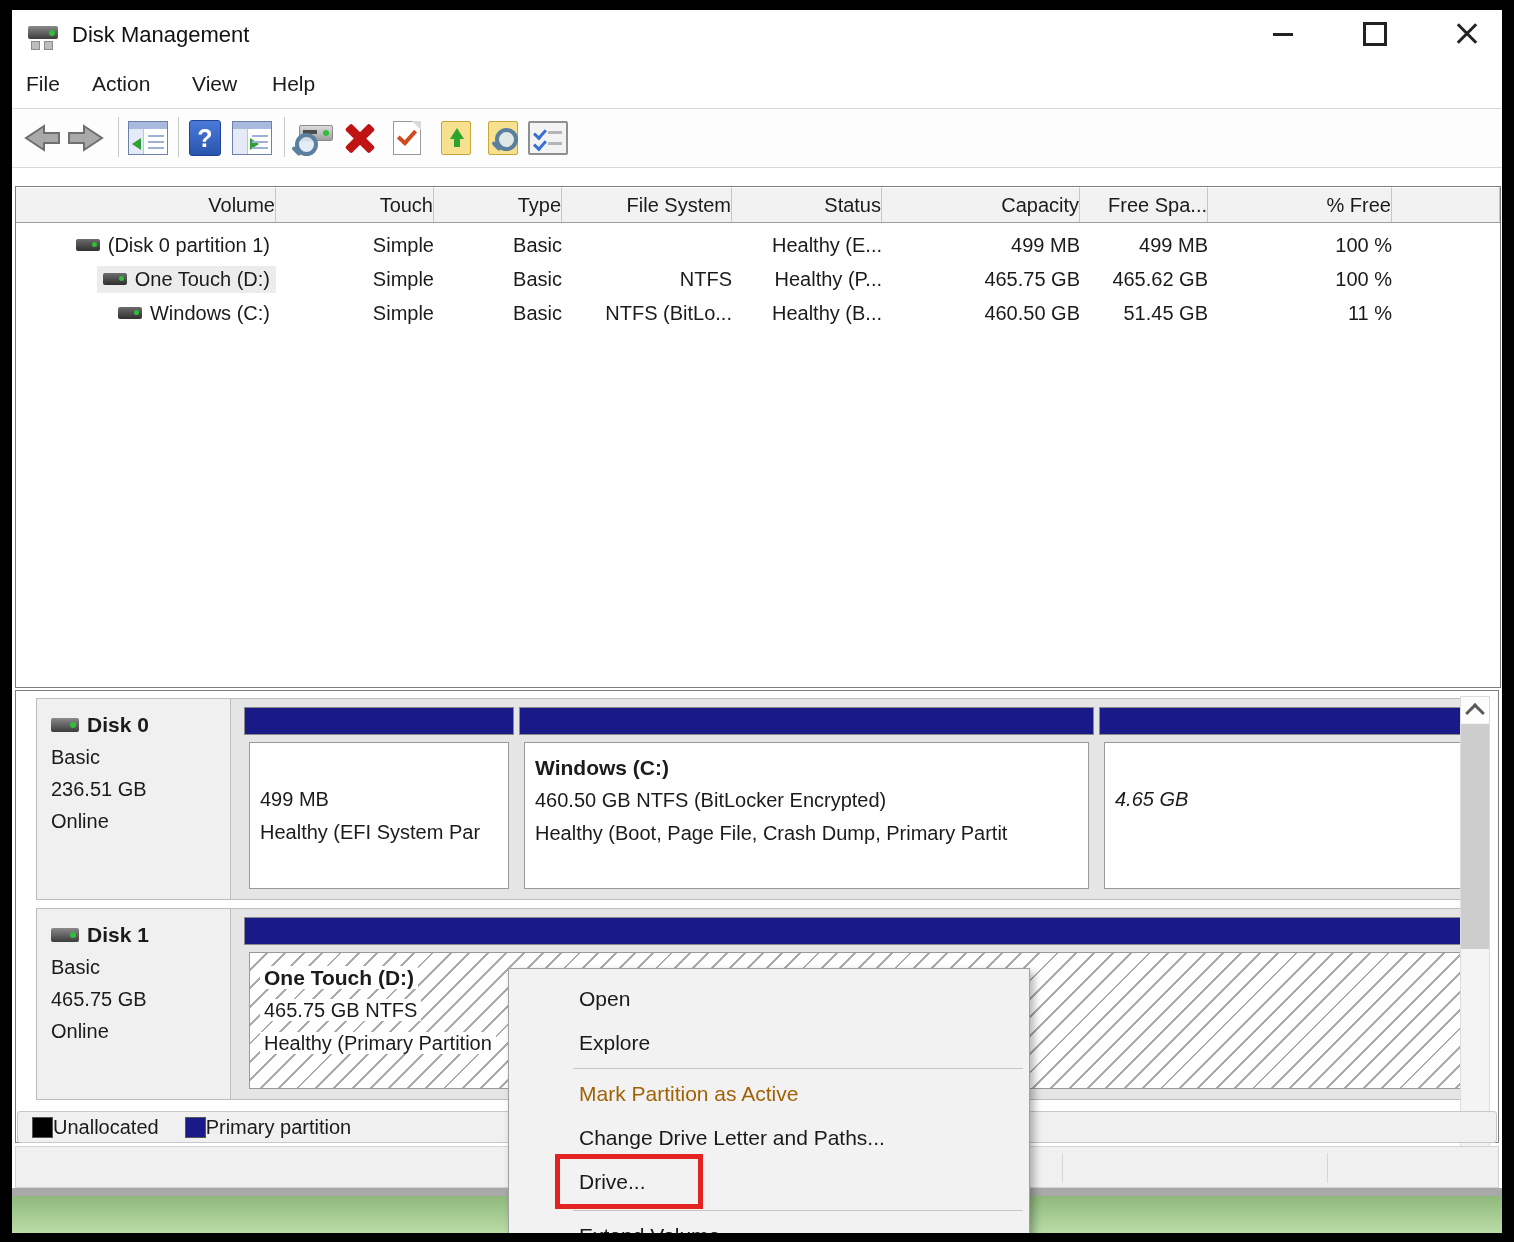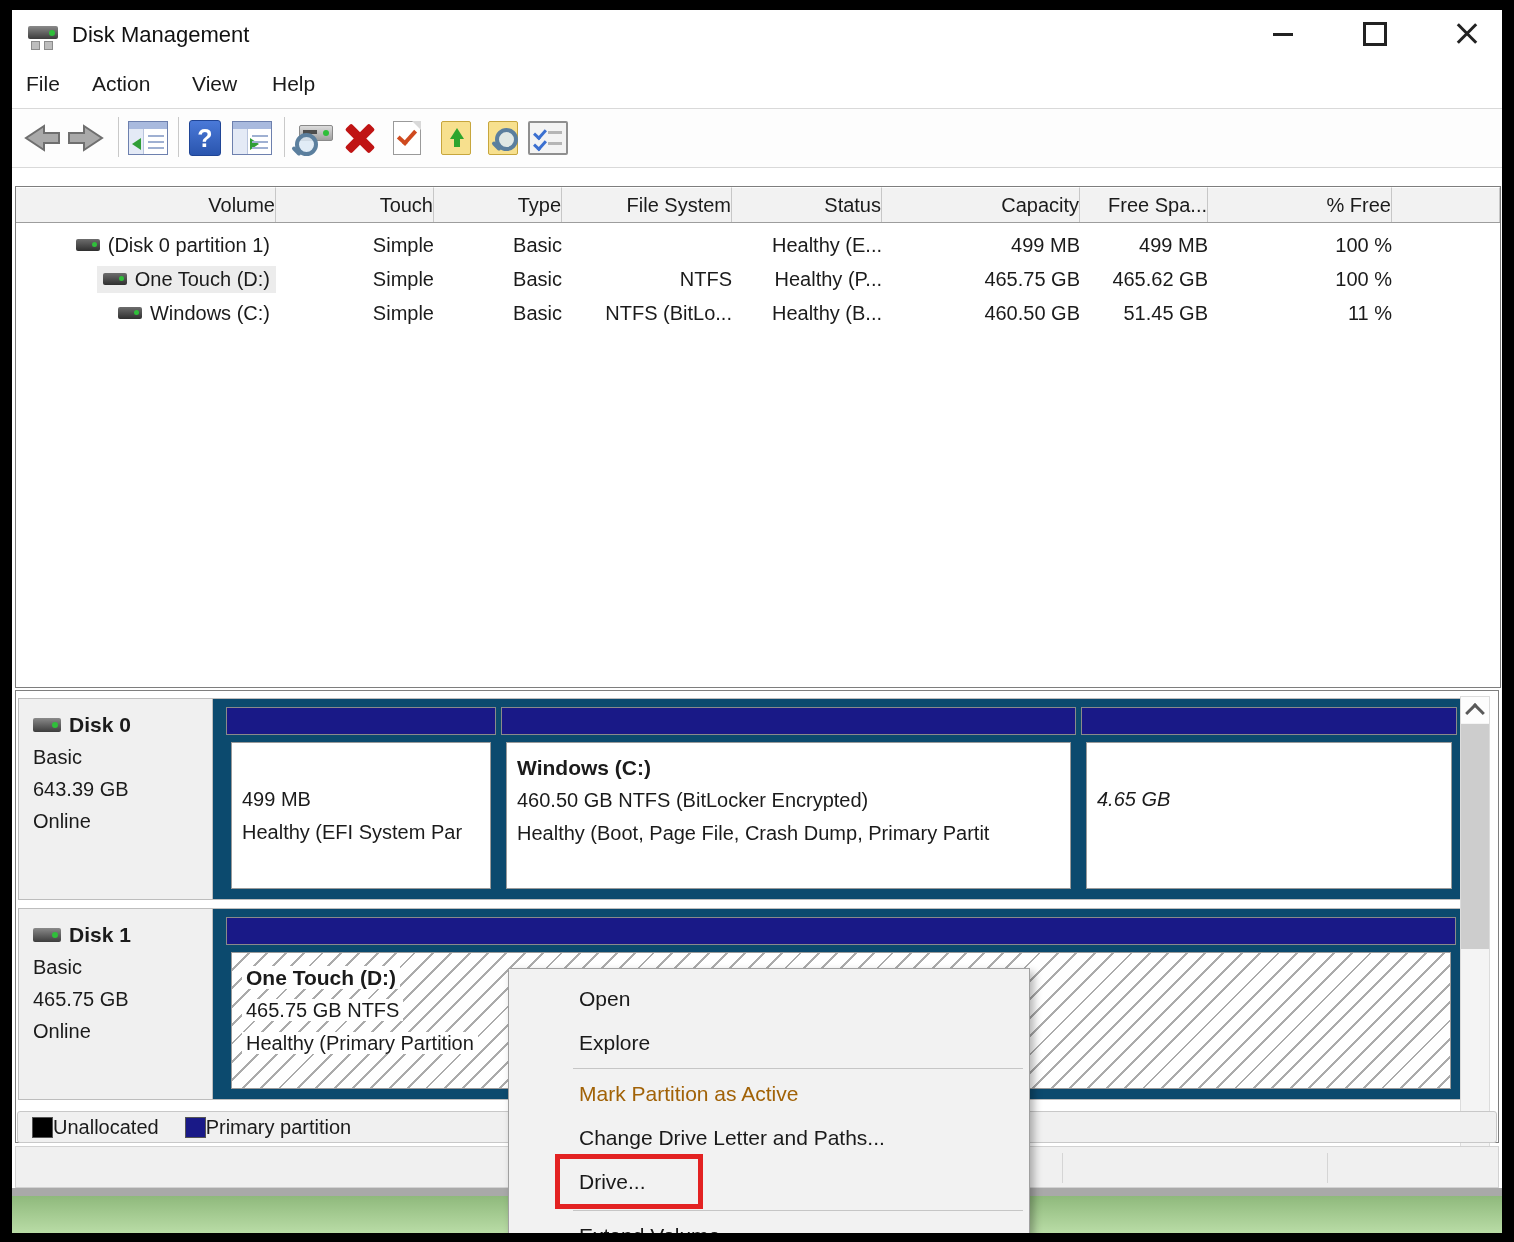--- a/index.html
+++ b/index.html
@@ -68,21 +68,21 @@
   .c0{width:260px;} .c1{width:158px;} .c2{width:128px;} .c3{width:170px;}
   .c4{width:150px;} .c5{width:198px;} .c6{width:128px;} .c7{width:184px;} .c8{flex:1;}
   .vrow{position:absolute;left:0;right:0;height:34px;display:flex;align-items:center;}
   .vcell{box-sizing:border-box;padding-left:12px;font-size:20px;white-space:nowrap;overflow:hidden;}
   .vol-label{display:inline-flex;align-items:center;gap:8px;padding:2px 6px;}
   .vol-label.sel{background:#ececec;}
   .mini-drive{position:relative;width:24px;height:12px;background:linear-gradient(#6d6d6d,#2f2f2f);border-radius:2px;flex:none;}
   .mini-drive .led{position:absolute;right:3px;top:3px;width:5px;height:5px;border-radius:50%;background:#2fbf3a;}
   
   #disk-pane{left:3px;top:680px;width:1484px;height:453px;background:#fff;border:1px solid #7e7e7e;box-sizing:border-box;}
-  .disk-row{position:absolute;left:2px;width:1441px;border:1px solid #bdbdbd;background:#0c4a6e;}
+  .disk-row{position:absolute;left:20px;width:1441px;border:1px solid #bdbdbd;background:#e5e5e5;}
   .disk-label{position:absolute;left:0;top:0;bottom:0;width:194px;background:#f0f0f0;border-right:1px solid #bdbdbd;padding:14px 0 0 14px;box-sizing:border-box;}
   .disk-label .dtitle{display:flex;align-items:center;gap:8px;font-size:21px;font-weight:bold;}
   .disk-label .dline{font-size:20px;margin-top:9px;}
   .dl-drive{position:relative;width:28px;height:14px;background:linear-gradient(#8a8a8a,#3c3c3c);border-radius:2px;}
   .dl-drive .led{position:absolute;right:3px;top:4px;width:6px;height:6px;border-radius:50%;background:#2fbf3a;}
   .part-area{position:absolute;left:196px;top:0;right:0;bottom:0;}
   .pblock{position:absolute;top:8px;bottom:7px;}
   .pbar{position:absolute;left:0;right:0;top:0;height:28px;background:#191987;border:1px solid #8a8a8a;box-sizing:border-box;}
   .pbody{position:absolute;left:5px;right:5px;top:35px;bottom:3px;background:#fff;border:1px solid #9a9a9a;padding:8px 0 0 10px;box-sizing:border-box;overflow:hidden;}
   .pbody.mid{padding-top:40px;}
@@ -302,21 +302,21 @@
 
     <div class="disk-row" style="top:7px;height:200px;">
       <div class="disk-label">
         <div class="dtitle">
             <span class="dl-drive">
               <span class="led"></span>
             </span>
             <span>Disk 0</span>
           </div>
         <div class="dline">Basic</div>
-        <div class="dline">643.39 GB</div>
+        <div class="dline">236.51 GB</div>
         <div class="dline">Online</div>
       </div>
       <div class="part-area">
         <div class="pblock" style="left:11px;width:270px;">
           <div class="pbar"></div>
           <div class="pbody mid">
             <div class="pline">499 MB</div>
             <div class="pline">Healthy (EFI System Par</div>
           </div>
         </div>

